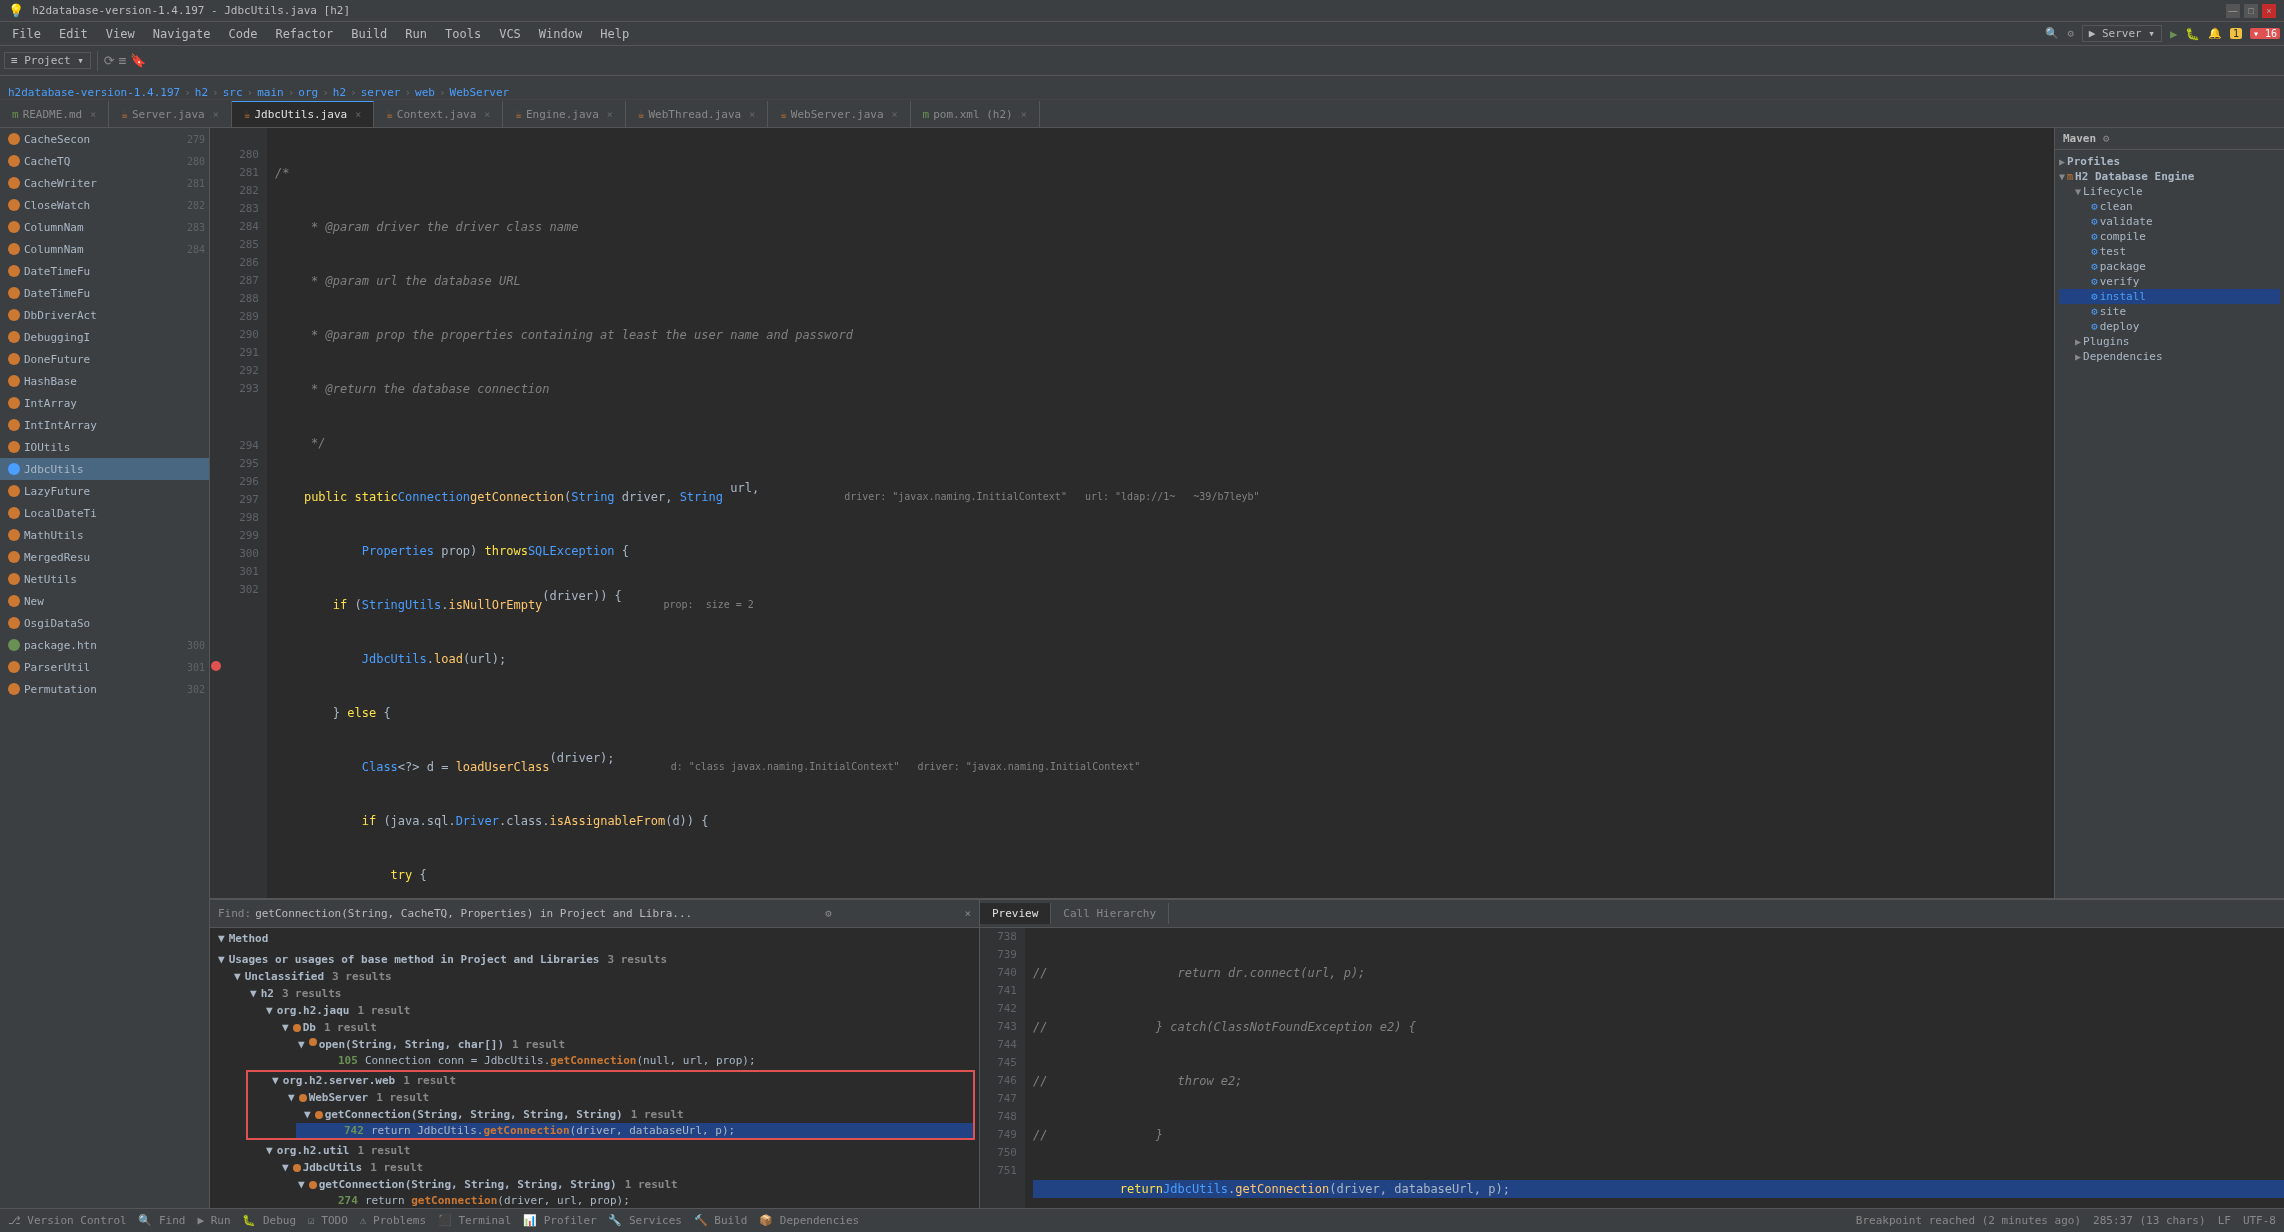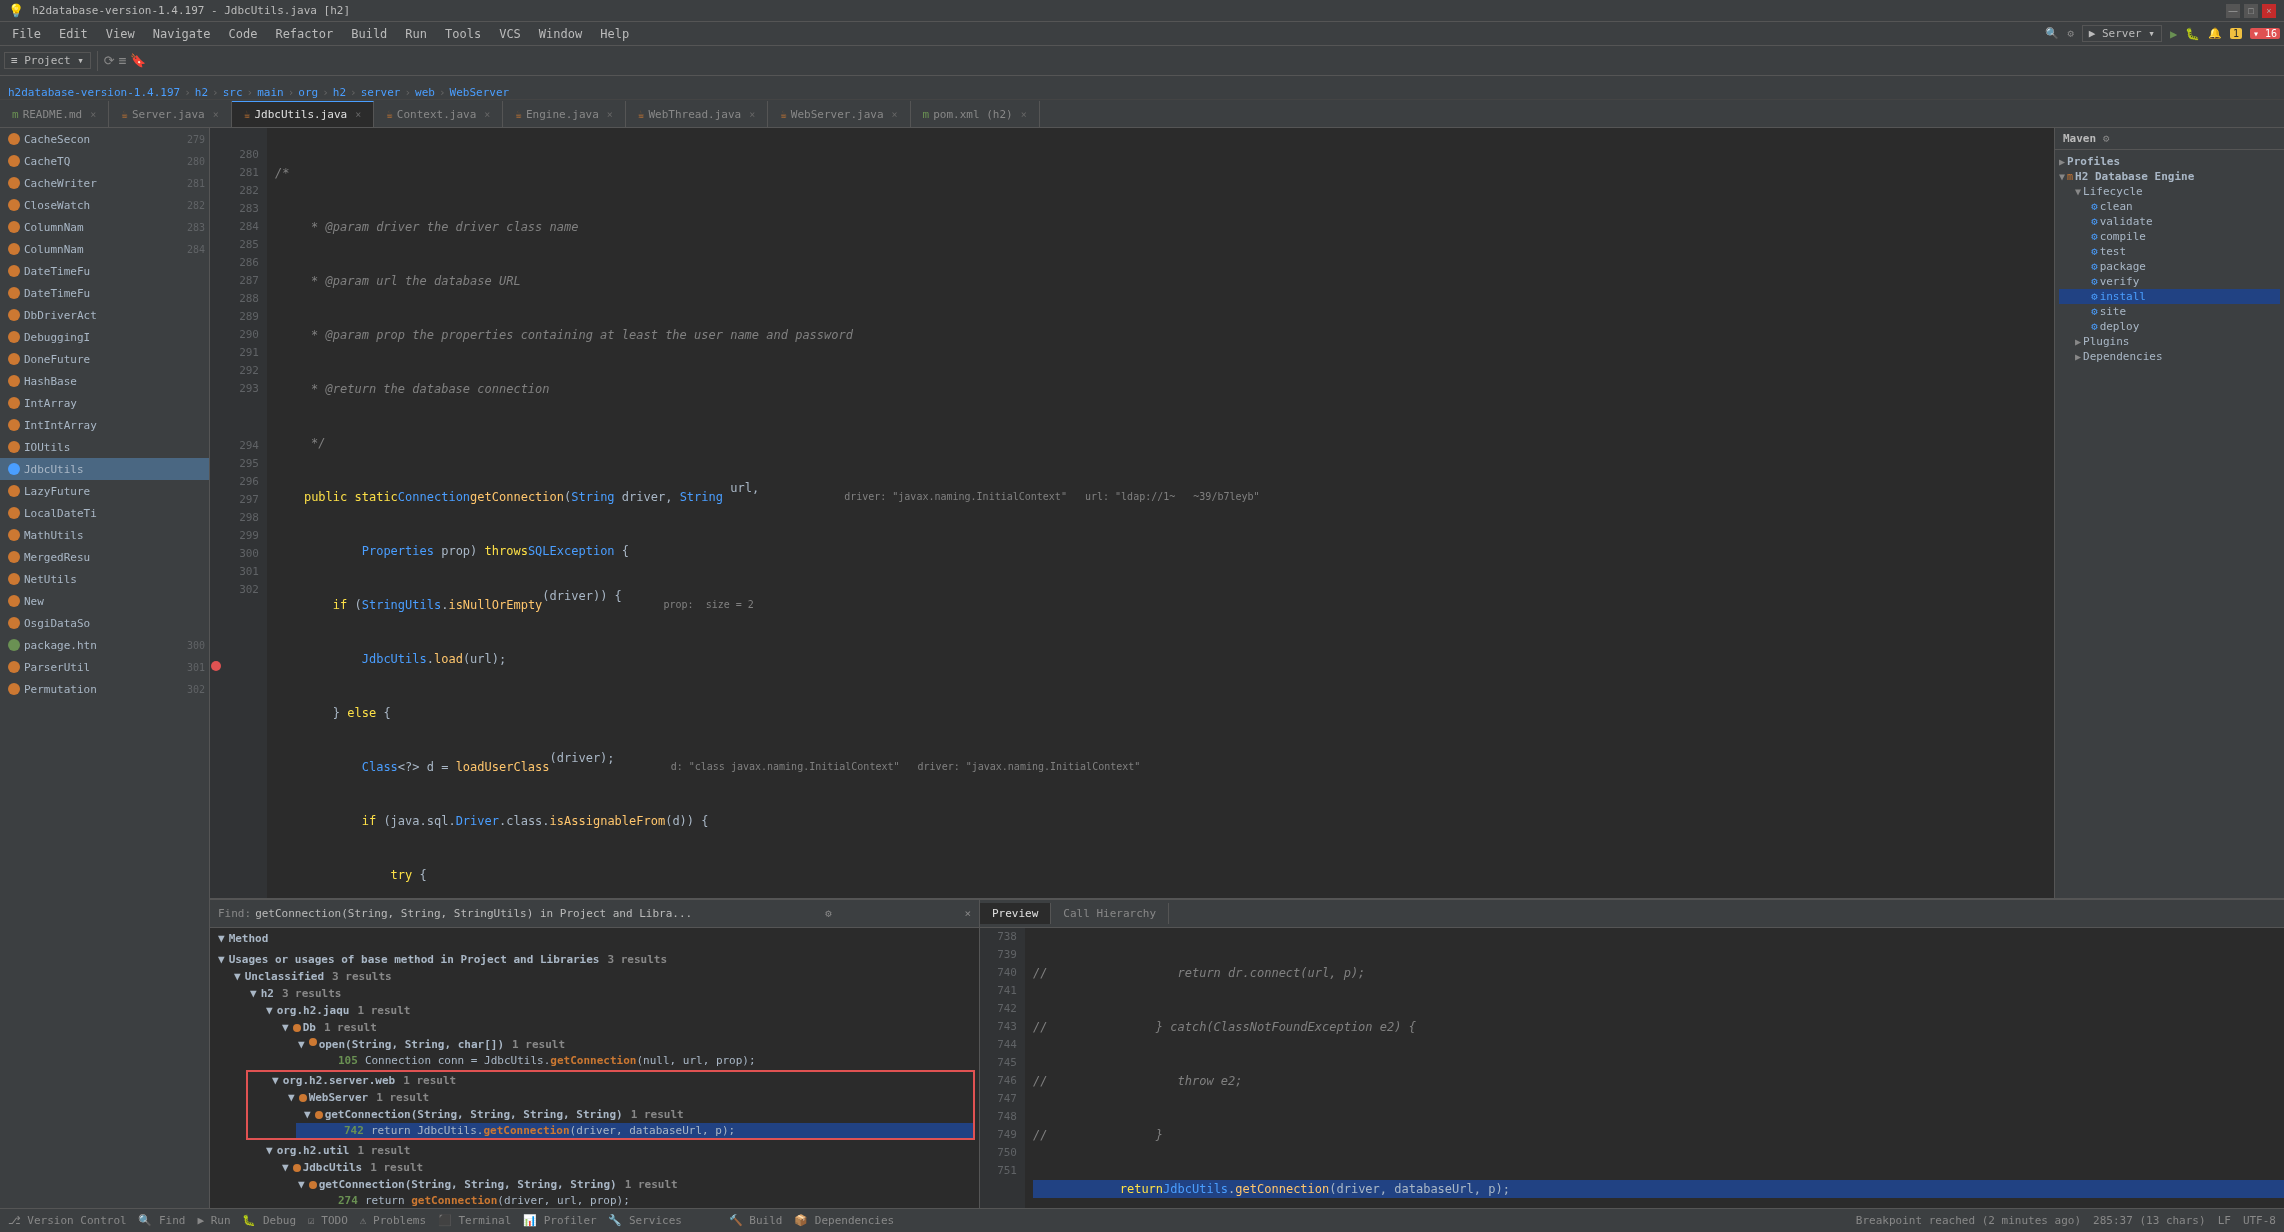--- a/index.html
+++ b/index.html
@@ -499,21 +499,21 @@
         </div>
       </div>
     </div>
 
     <div class="bottom-area">
 
       <div class="bottom-left">
 
         <div class="find-bar">
           <span class="find-bar-label">Find:</span>
-          <span style="color:#bbb;">getConnection(String, String, StringUtils) in Project and Libra...</span>
+          <span style="color:#bbb;">getConnection(String, CacheTQ, Properties) in Project and Libra...</span>
           <span class="settings-icon">⚙</span>
           <span class="find-close">×</span>
         </div>
 
         <div class="find-results">
           <div class="find-section">
             <div class="find-header">
               <span>▼</span>
               <span>Method</span>
             </div>
@@ -694,21 +694,21 @@
     <span>Version Control</span>
   </span>
   <span style="cursor:pointer;">🔍 <span>Find</span></span>
   <span style="cursor:pointer;">▶ <span>Run</span></span>
   <span style="cursor:pointer;">🐛 <span>Debug</span></span>
   <span style="cursor:pointer;">☑ <span>TODO</span></span>
   <span style="cursor:pointer;">⚠ <span>Problems</span></span>
   <span style="cursor:pointer;">⬛ <span>Terminal</span></span>
   <span style="cursor:pointer;">📊 <span>Profiler</span></span>
   <span style="cursor:pointer;">🔧 <span>Services</span></span>
-  <span style="cursor:pointer;margin-left:35px;">🔨 <span>Build</span></span>
+  <span style="cursor:pointer;">🔨 <span>Build</span></span>
   <span style="cursor:pointer;">📦 <span>Dependencies</span></span>
   <div style="margin-left:auto; display:flex; gap:12px; align-items:center;">
     <span style="color:#888;">Breakpoint reached (2 minutes ago)</span>
     <span>285:37 (13 chars)</span>
     <span>LF</span>
     <span>UTF-8</span>
   </div>
 </div>
 
 </body></html>

